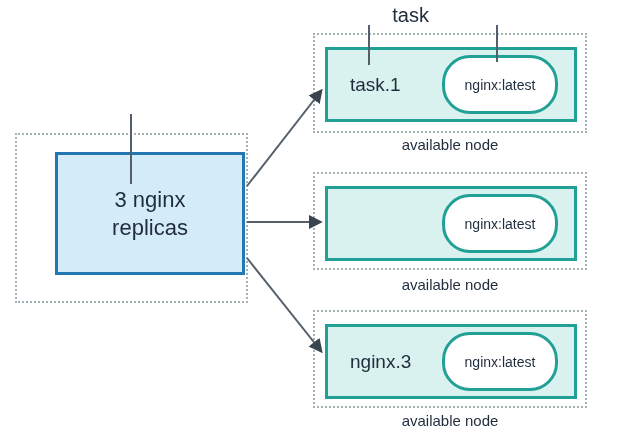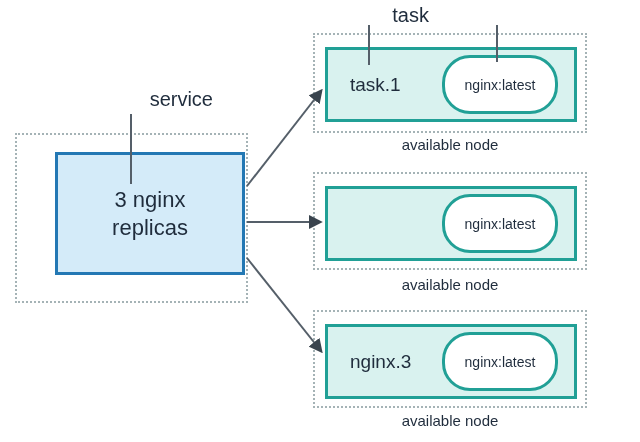--- a/index.html
+++ b/index.html
@@ -92,21 +92,20 @@
       </marker>
     </defs>
     <line x1="131" y1="114" x2="131" y2="184"></line>
     <line x1="369" y1="25" x2="369" y2="65"></line>
     <line x1="497" y1="25" x2="497" y2="62"></line>
     <line x1="247" y1="186" x2="321" y2="91" marker-end="url(#arrow)"></line>
     <line x1="247" y1="222" x2="320" y2="222" marker-end="url(#arrow)"></line>
     <line x1="247" y1="258" x2="321" y2="351" marker-end="url(#arrow)"></line>
   </svg>
 
-  <div class="label label-service">service</div>
   <div class="label label-task">task</div>
 
   <div class="manager-dotted"></div>
   <div class="manager-box">
     <div>3 nginx</div>
     <div>replicas</div>
   </div>
 
   <div class="node-dotted node-1">
     <div class="node-box">

